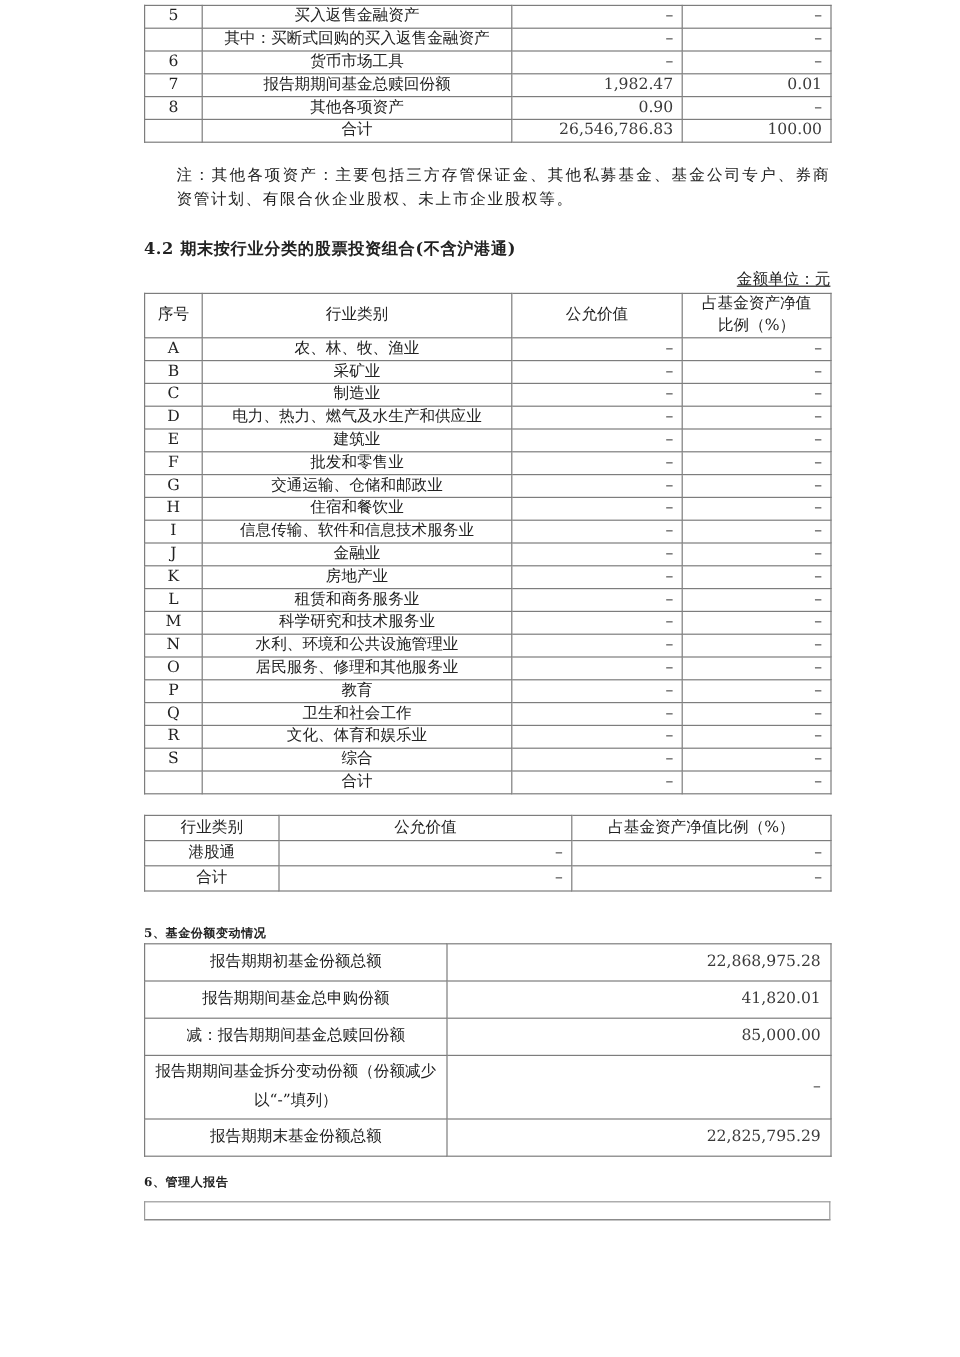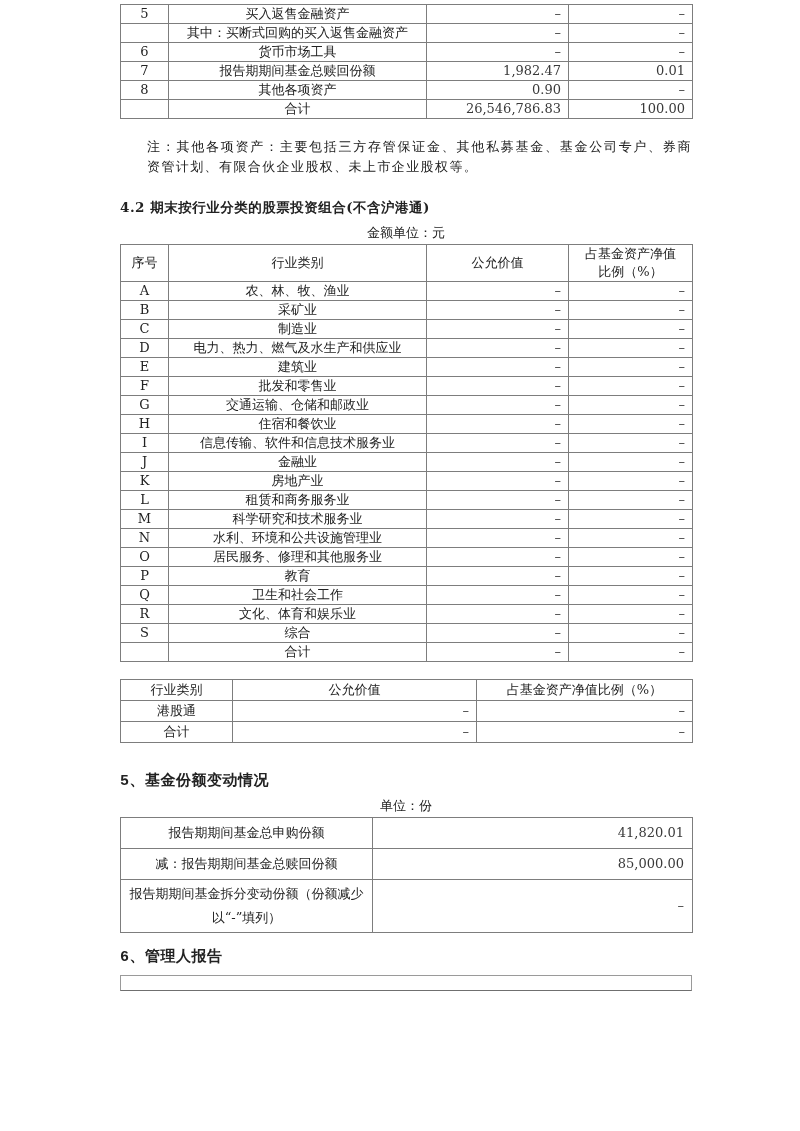--- a/index.html
+++ b/index.html
@@ -59,32 +59,32 @@
     letter-spacing: 1.4px;
     margin-left: 27px;
   }
   .h-small {
     margin-top: 22px;
     font-size: 13.5px;
     font-weight: bold;
     letter-spacing: 0.5px;
   }
   .h-big {
-    font-size: 15px;
+    font-size: 10px;
     font-weight: bold;
     letter-spacing: 0.5px;
-    font-family: Liberation Mono, monospace;
   }
   .h5t { margin-top: 28px; }
   .h6t { margin-top: 14px; }
   .unit-line {
     margin-top: 7px;
     margin-bottom: 2px;
-    text-align: center;
+    text-align: right;
     font-size: 13px;
+    text-decoration: underline;
   }
   .gap-42 { margin-top: 1px; padding-left: 21px; }
   .h43 { margin-top: 38px; }
   .t-hk { margin-top: 17px; }
   .t-share { margin-top: 1px; }
   .empty-box {
     margin-top: 9px;
     height: 14px;
     border: 1px solid #9a9a9a;
     border-bottom-color: #6f6f6f;
@@ -339,45 +339,52 @@
 
           <tr>
             <td class="c-center">合计</td>
             <td class="c-num">–</td>
             <td class="c-num">–</td>
           </tr>
         </tbody>
     </table>
 
     <div class="h-big h5t">5、基金份额变动情况</div>
-    <div class="unit-line">单位：份</div>
 
     <table class="t-share">
       <colgroup>
           <col style="width:252px">
           <col style="width:320px">
         </colgroup>
       <tbody>
 
+          <tr>
+            <td class="c-label">报告期期初基金份额总额</td>
+            <td class="c-num">22,868,975.28</td>
+          </tr>
 
           <tr>
             <td class="c-label">报告期期间基金总申购份额</td>
             <td class="c-num">41,820.01</td>
           </tr>
 
           <tr>
             <td class="c-label">减：报告期期间基金总赎回份额</td>
             <td class="c-num">85,000.00</td>
           </tr>
 
           <tr>
             <td class="c-label">报告期期间基金拆分变动份额（份额减少以“-”填列）</td>
             <td class="c-num">–</td>
           </tr>
 
+          <tr>
+            <td class="c-label">报告期期末基金份额总额</td>
+            <td class="c-num">22,825,795.29</td>
+          </tr>
         </tbody>
     </table>
 
     <div class="h-big h6t">6、管理人报告</div>
 
     <div class="empty-box"></div>
 
   </div>
 </div>
 

